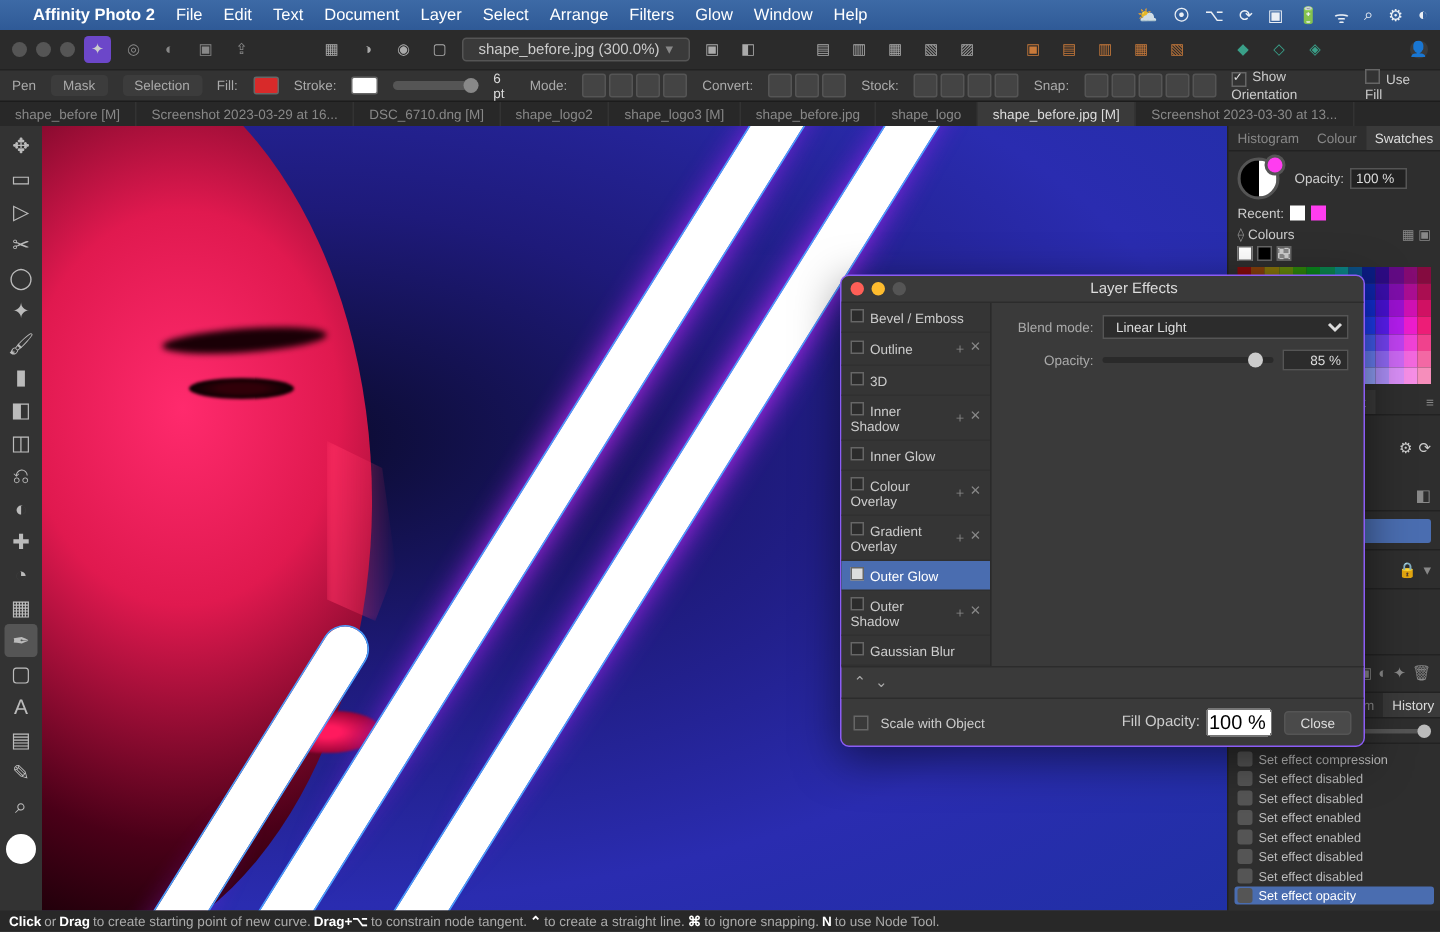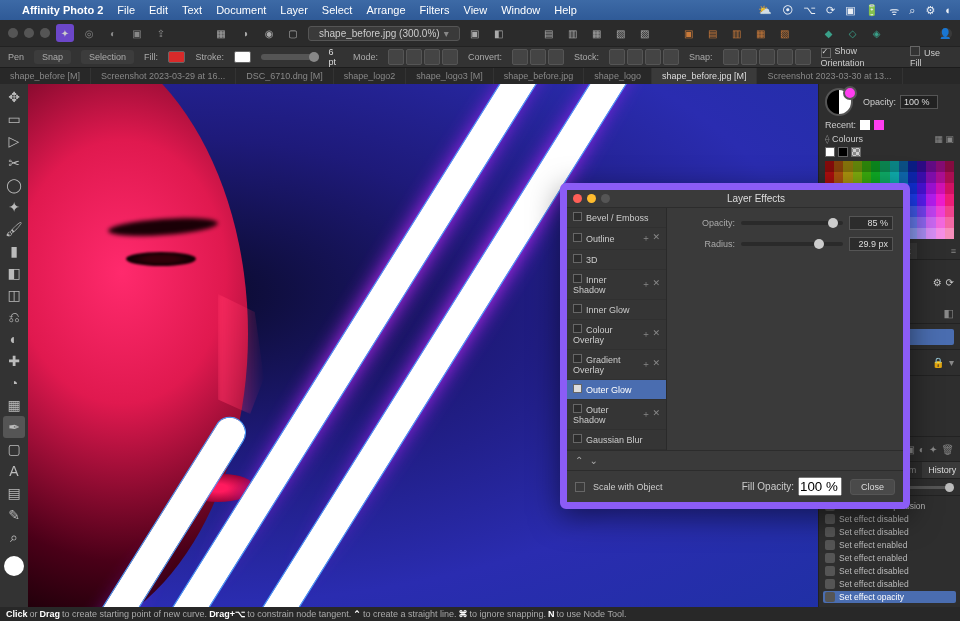--- a/index.html
+++ b/index.html
@@ -84,21 +84,21 @@
 .recent-row { display:flex; align-items:center; gap:4px; font-size:9px; margin-top:4px;}
 .recent-row .sw { width:10px;height:10px; }
 .palette { margin-top:4px; display:grid; grid-template-columns: repeat(14, 1fr); gap:0; height:78px;}
 .palette div { width:100%; height:100%; }
 .hist { padding:4px; display:flex; flex-direction:column; gap:1px; }
 .hist-row { display:flex; gap:4px; align-items:center; font-size:8.5px; color:#bbb; padding:1px 2px; border-radius:2px;}
 .hist-row.sel { background:#4a6db0; color:#fff; }
 .hist-row .hi { width:10px;height:10px; background:#555; border-radius:2px; }
 
 
-.dialog { position:absolute; left:560px; top:183px; width:350px; background:#3a3a3a; border:7px solid #8b5cf6; border-radius:6px; box-shadow:0 8px 30px rgba(0,0,0,.5); color:#ccc; font-size:10px;}
+.dialog { position:absolute; left:560px; top:183px; width:350px; background:#3a3a3a; border:1px solid #8b5cf6; border-radius:6px; box-shadow:0 8px 30px rgba(0,0,0,.5); color:#ccc; font-size:10px;}
 .dialog-top { height:18px; display:flex; align-items:center; padding:0 6px; gap:5px; border-bottom:1px solid #2c2c2c;}
 .dialog-top .tl { width:9px;height:9px; }
 .dialog-top .tl.r{background:#ff5f57;} .dialog-top .tl.y{background:#febc2e;} .dialog-top .tl.g{background:#555;}
 .dialog-title { flex:1; text-align:center; color:#ddd; font-size:10px; }
 .dialog-body { display:flex; min-height:240px; }
 .fx-list { width:100px; background:#353535; border-right:1px solid #2a2a2a; }
 .fx-row { display:flex; align-items:center; justify-content:space-between; padding:4px 6px; font-size:9px; border-bottom:1px solid #303030; }
 .fx-row.sel { background:#4a6db0; color:#fff; }
 .fx-row .fx-chk { width:9px;height:9px;border:1px solid #666;display:inline-block;margin-right:4px; background:#2c2c2c;}
 .fx-row.sel .fx-chk, .fx-row.on .fx-chk { background:#ddd; }
@@ -143,21 +143,21 @@
   <span class="apple"></span>
   <b class="menubar-item">Affinity Photo 2</b>
   <span class="menubar-item">File</span>
   <span class="menubar-item">Edit</span>
   <span class="menubar-item">Text</span>
   <span class="menubar-item">Document</span>
   <span class="menubar-item">Layer</span>
   <span class="menubar-item">Select</span>
   <span class="menubar-item">Arrange</span>
   <span class="menubar-item">Filters</span>
-  <span class="menubar-item">View</span>
+  <span class="menubar-item">Glow</span>
   <span class="menubar-item">Window</span>
   <span class="menubar-item">Help</span>
   <div class="menubar-right">
     <span>⛅</span>
     <span>⦿</span>
     <span>⌥</span>
     <span>⟳</span>
     <span>▣</span>
     <span>🔋</span>
     <span>ᯤ</span>
@@ -224,21 +224,21 @@
     <div class="ic" style="color:#3aa089">◆</div>
     <div class="ic" style="color:#3aa089">◇</div>
     <div class="ic" style="color:#3aa089">◈</div>
   </div>
   <div style="flex:1"></div>
   <div class="ic" style="background:#3a3a3a;border-radius:50%;">👤</div>
 </div>
 
 <div class="ctxbar">
   <span class="lbl">Pen</span>
-  <span class="lbl" style="background:#3c3c3c;padding:2px 8px;border-radius:3px;">Snap</span>
+  <span class="lbl" style="background:#3c3c3c;padding:2px 8px;border-radius:3px;">Mask</span>
   <span class="lbl" style="background:#3c3c3c;padding:2px 8px;border-radius:3px;">Selection</span>
   <span class="lbl">Fill:</span>
   <span class="swatch red"></span>
   <span class="lbl">Stroke:</span>
   <span class="swatch white"></span>
   <span class="slider-mini"></span>
   <span class="val">6 pt</span>
   <span class="lbl">Mode:</span>
   <span class="mode-icons">
       <span class="mi"></span>
@@ -351,20 +351,26 @@
         </div>
       <div class="neon n2">
           <div class="glow"></div>
           <div class="core"></div>
           <div class="outline"></div>
         </div>
     </div>
   </div>
 
   <div class="right">
+    <div class="panel-tabs">
+      <span>Histogram</span>
+      <span>Colour</span>
+      <span class="active">Swatches</span>
+
+    </div>
     <div class="panel-body">
       <div class="color-big">
         <div class="circle-swatch">
             <div class="sm"></div>
           </div>
         <div class="opacity-row">
           <span>Opacity:</span>
           <input value="100 %" style="">
         </div>
       </div>
@@ -619,32 +625,29 @@
             <span>＋</span>
             <span>✕</span>
           </span>
         </div>
         <div class="fx-row">
           <span><span class="fx-chk"></span>Gaussian Blur</span>
         </div>
       </div>
     <div class="fx-params">
       <div class="param-row">
+        <span class="plbl">Blend mode:</span>
+        <select><option>Linear Light</option></select>
+      </div>
+      <div class="param-row">
         <span class="plbl">Opacity:</span>
         <div class="track">
             <div class="thumb" style="left:85%"></div>
           </div>
         <input class="pval" value="85 %" style="">
-      </div>
-      <div class="param-row">
-        <span class="plbl">Radius:</span>
-        <div class="track">
-            <div class="thumb" style="left:72%"></div>
-          </div>
-        <input class="pval" value="29.9 px" style="">
       </div>
     </div>
   </div>
   <div style="padding:4px 8px;border-top:1px solid #2c2c2c;display:flex;gap:6px;color:#aaa;">
     <span>⌃</span>
     <span>⌄</span>
   </div>
   <div class="dialog-foot">
     <div class="chkrow">
       <span class="chk"></span>

